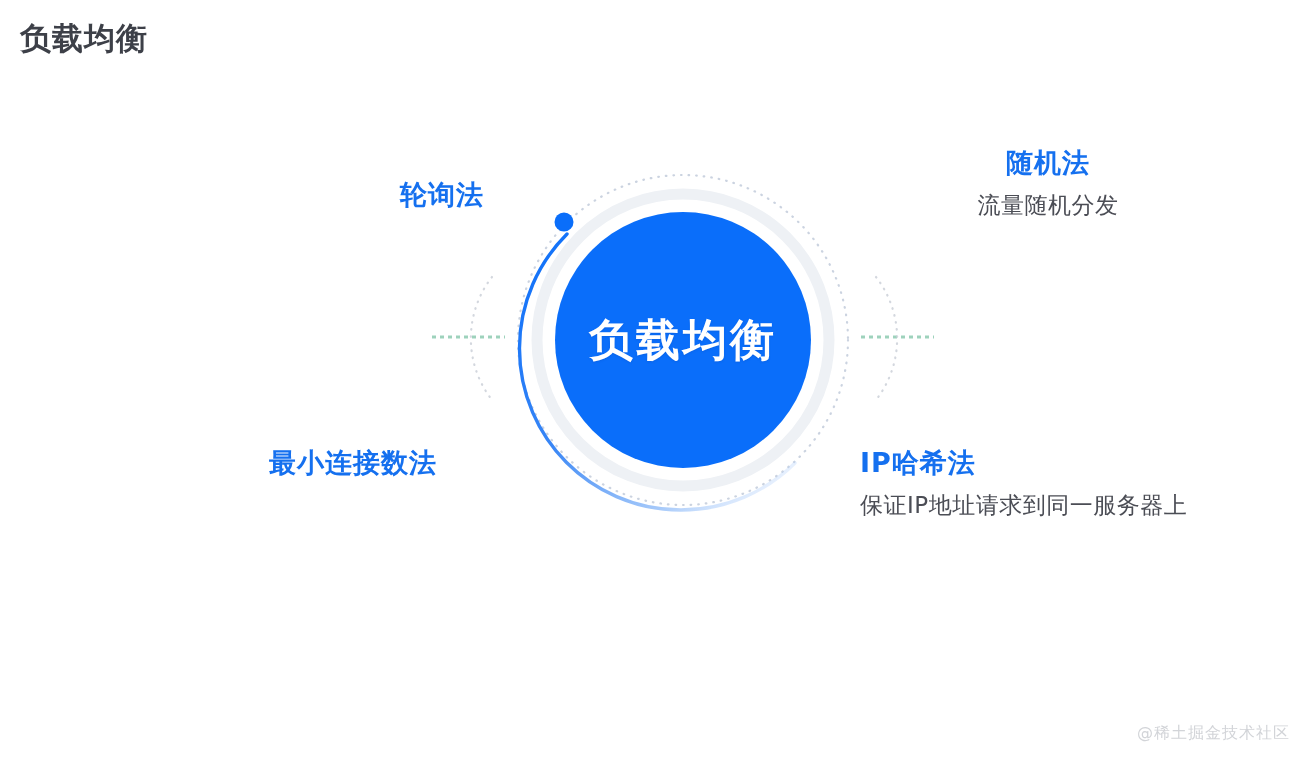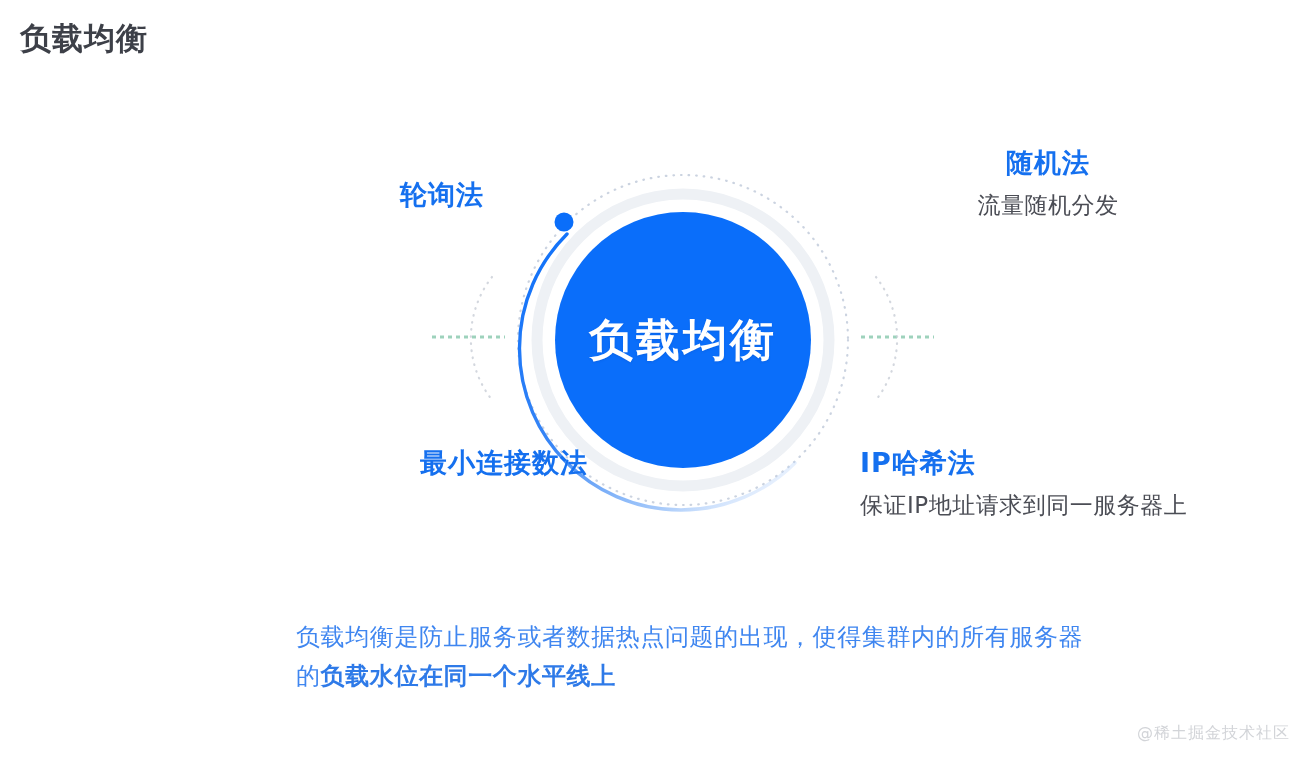--- a/index.html
+++ b/index.html
@@ -98,21 +98,21 @@
     line-height: 1.52;
     letter-spacing: 0.5px;
   }
 
   .node-tl { left: 150px; top: 146px; width: 360px; text-align: left; margin-top: 32px; }
   .node-tl .node-title { text-align: right; padding-right: 26px; }
 
   .node-tr { left: 858px; top: 146px; width: 380px; text-align: center; }
 
   .node-bl { left: 118px; top: 446px; width: 470px; text-align: left; }
-  .node-bl .node-title { text-align: right; padding-right: 0; }
+  .node-bl .node-title { text-align: center; padding-right: 0; }
 
   .node-br { left: 860px; top: 446px; width: 420px; text-align: left; }
 
   
   .caption {
     position: absolute;
     left: 296px;
     top: 618px;
     width: 960px;
     font-size: 24px;
@@ -189,20 +189,16 @@
       <div class="node-title">最小连接数法</div>
     </div>
 
     <div class="node node-br">
       <div class="node-title">IP哈希法</div>
       <div class="node-desc">保证IP地址请求到同一服务器上</div>
     </div>
 
   </div>
 
-  <div class="caption">
-    <span>负载均衡是防止服务或者数据热点问题的出现，使得集群内的所有服务器</span><br>
-    <span>的</span><span class="strong">负载水位在同一个水平线上</span>
-  </div>
 
   <div class="watermark">@稀土掘金技术社区</div>
 
 </div>
 
 </body></html>

